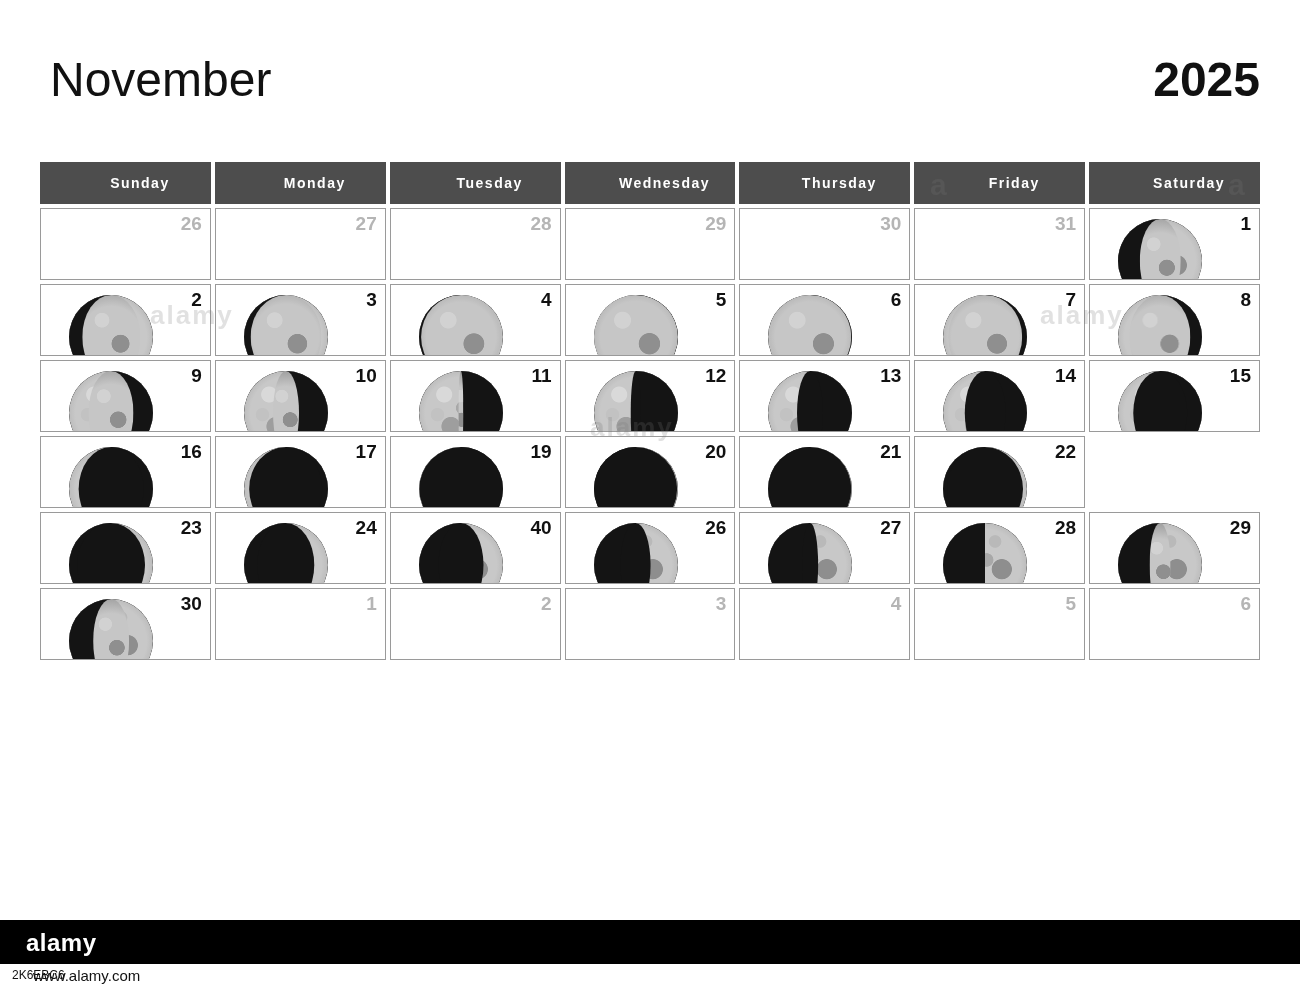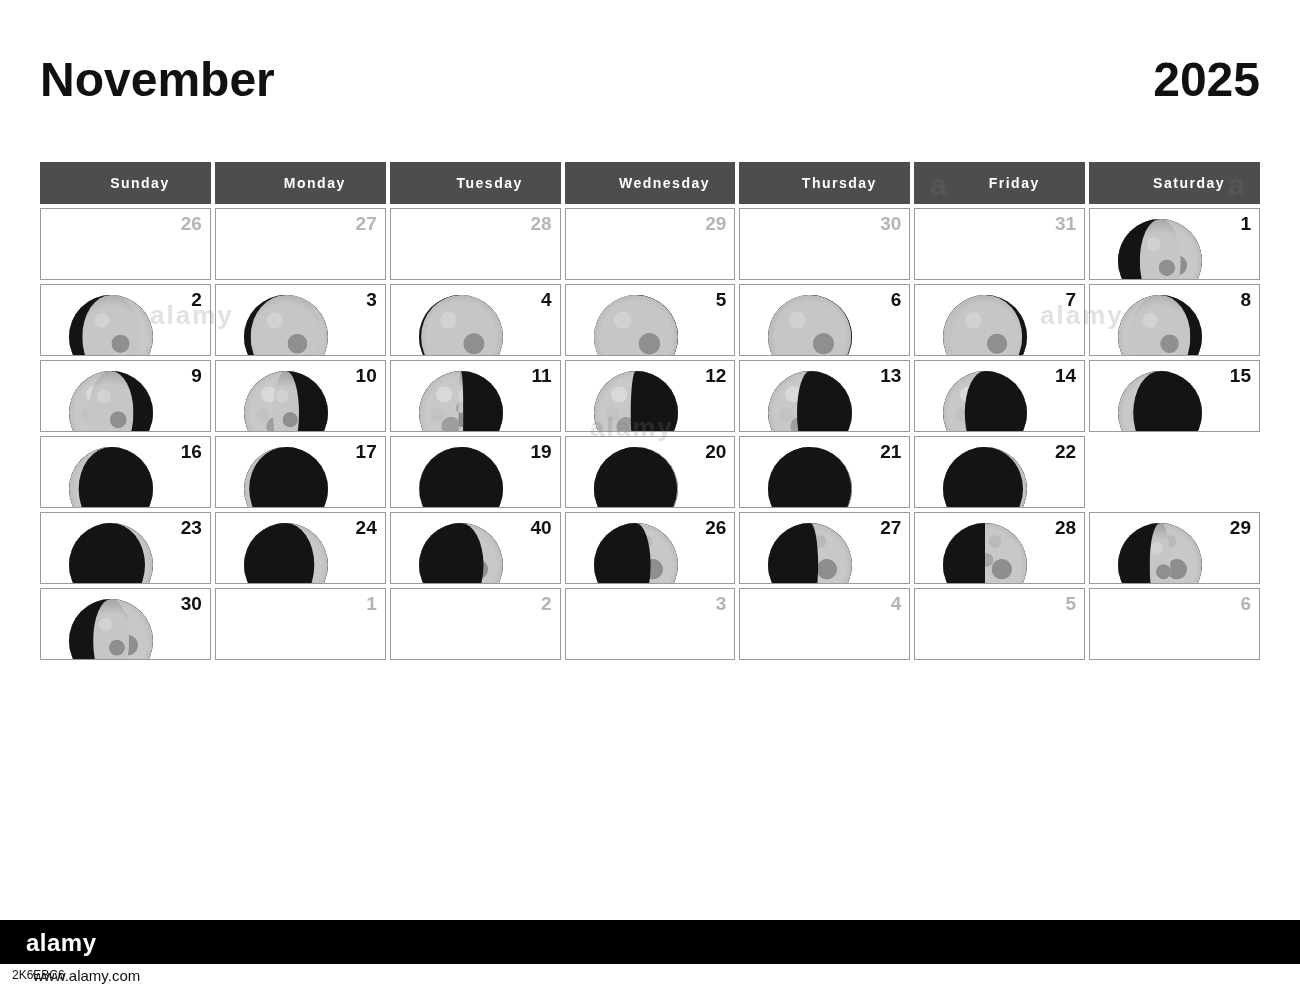--- a/index.html
+++ b/index.html
@@ -18,24 +18,24 @@
   
   .cal-header {
     position: absolute;
     left: 40px;
     top: 50px;
     width: 1220px;
     height: 70px;
   }
   .cal-month {
     position: absolute;
-    left: 0;
+    left: 10px;
     top: 0;
     font-size: 48px;
-    font-weight: bold;
+    font-weight: normal;
     color: #111111;
     letter-spacing: 0px;
     line-height: 60px;
   }
   .cal-year {
     position: absolute;
     right: 0;
     top: 0;
     font-size: 48px;
     font-weight: bold;

